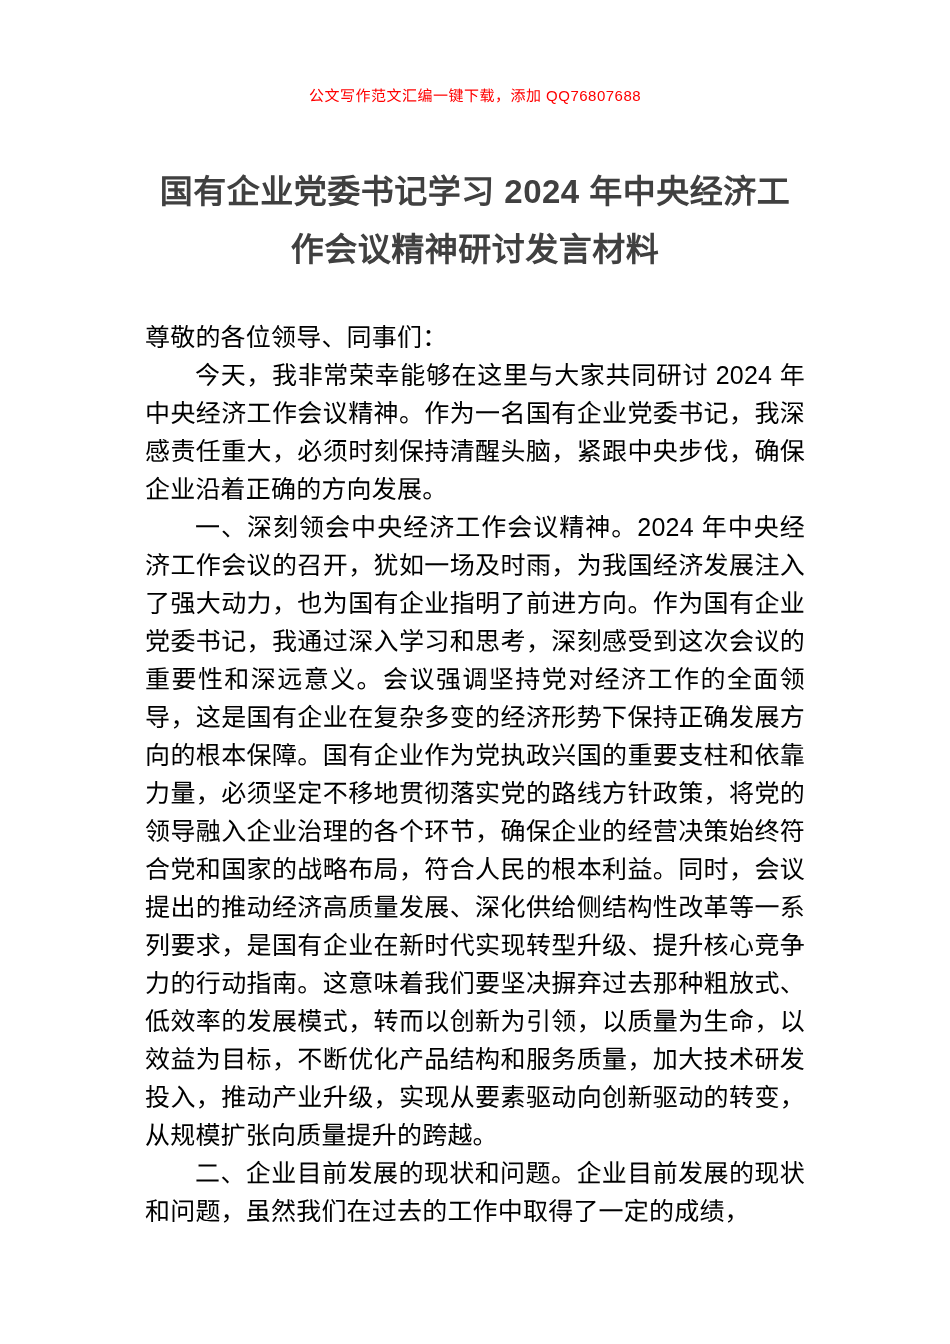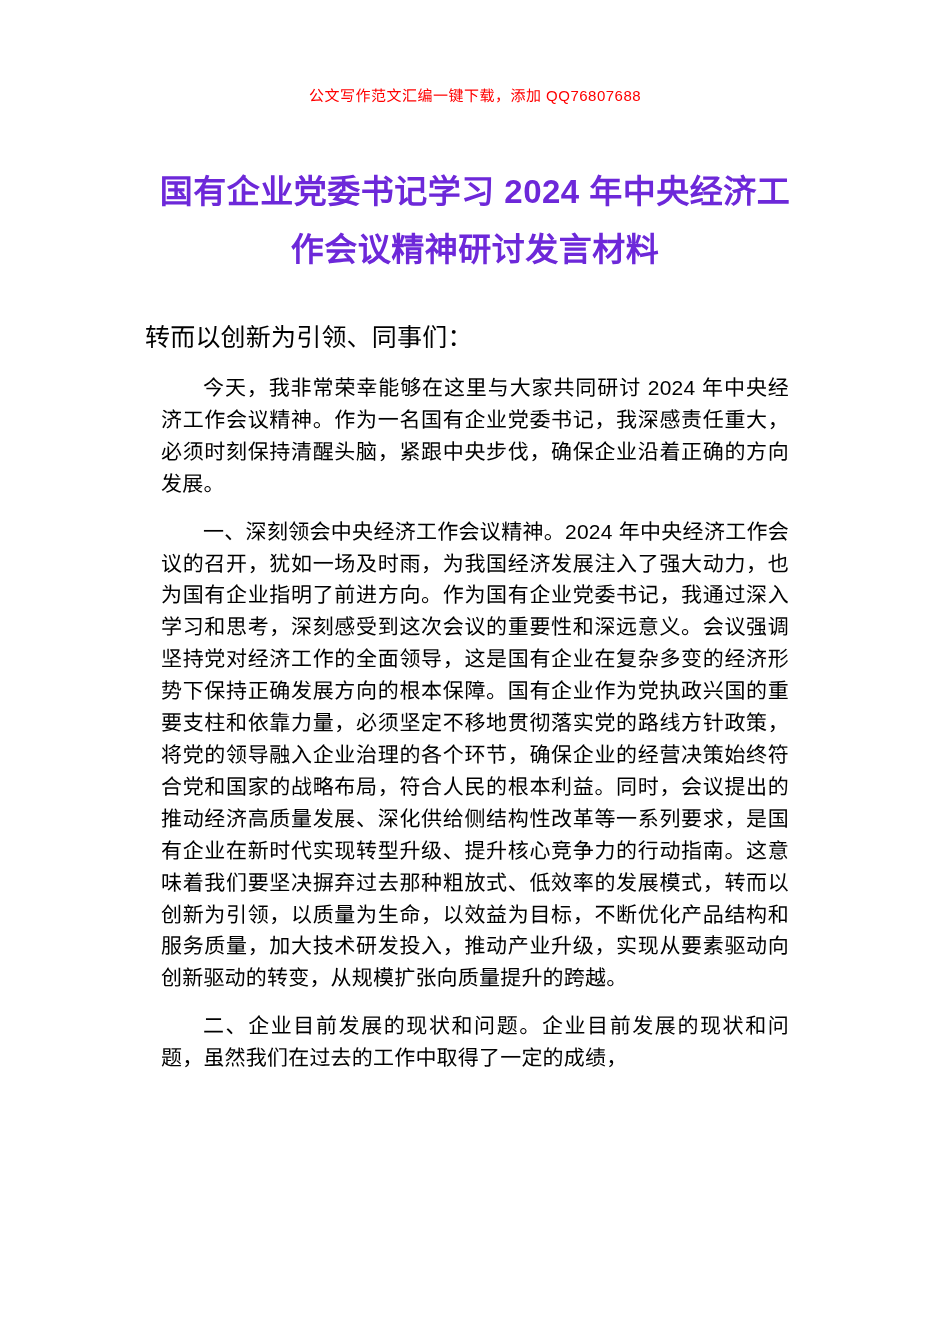--- a/index.html
+++ b/index.html
@@ -31,51 +31,51 @@
     font-family: "Liberation Sans", "DejaVu Sans", sans-serif;
     white-space: nowrap;
   }
   .doc-title {
     margin-top: 58px;
     text-align: center;
     font-size: 33px;
     font-weight: bold;
     line-height: 1.75;
     letter-spacing: 0.5px;
-    color: #6d28d9;
+    color: #404040;
   }
   .body-text {
     margin-top: 40px;
   }
   .salutation {
     font-size: 25px;
     line-height: 1.5;
     letter-spacing: 0.2px;
   }
   .para {
-    font-size: 21px;
+    font-size: 25px;
     line-height: 1.52;
     letter-spacing: 0.2px;
     text-align: justify;
     text-justify: inter-ideograph;
     text-indent: 2em;
-    margin: 16px;
+    margin: 0;
   }
 </style>
 </head>
 <body>
 
 <div class="page">
 
   <div class="watermark">公文写作范文汇编一键下载，添加 QQ76807688</div>
 
   <h1 class="doc-title">国有企业党委书记学习 2024 年中央经济工作会议精神研讨发言材料</h1>
 
   <div class="body-text">
-    <div class="salutation">转而以创新为引领、同事们：</div>
+    <div class="salutation">尊敬的各位领导、同事们：</div>
 
     <p class="para">今天，我非常荣幸能够在这里与大家共同研讨 2024 年中央经济工作会议精神。作为一名国有企业党委书记，我深感责任重大，必须时刻保持清醒头脑，紧跟中央步伐，确保企业沿着正确的方向发展。</p>
 
     <p class="para">一、深刻领会中央经济工作会议精神。2024 年中央经济工作会议的召开，犹如一场及时雨，为我国经济发展注入了强大动力，也为国有企业指明了前进方向。作为国有企业党委书记，我通过深入学习和思考，深刻感受到这次会议的重要性和深远意义。会议强调坚持党对经济工作的全面领导，这是国有企业在复杂多变的经济形势下保持正确发展方向的根本保障。国有企业作为党执政兴国的重要支柱和依靠力量，必须坚定不移地贯彻落实党的路线方针政策，将党的领导融入企业治理的各个环节，确保企业的经营决策始终符合党和国家的战略布局，符合人民的根本利益。同时，会议提出的推动经济高质量发展、深化供给侧结构性改革等一系列要求，是国有企业在新时代实现转型升级、提升核心竞争力的行动指南。这意味着我们要坚决摒弃过去那种粗放式、低效率的发展模式，转而以创新为引领，以质量为生命，以效益为目标，不断优化产品结构和服务质量，加大技术研发投入，推动产业升级，实现从要素驱动向创新驱动的转变，从规模扩张向质量提升的跨越。</p>
 
     <p class="para">二、企业目前发展的现状和问题。企业目前发展的现状和问题，虽然我们在过去的工作中取得了一定的成绩，</p>
   </div>
 
 </div>
 

